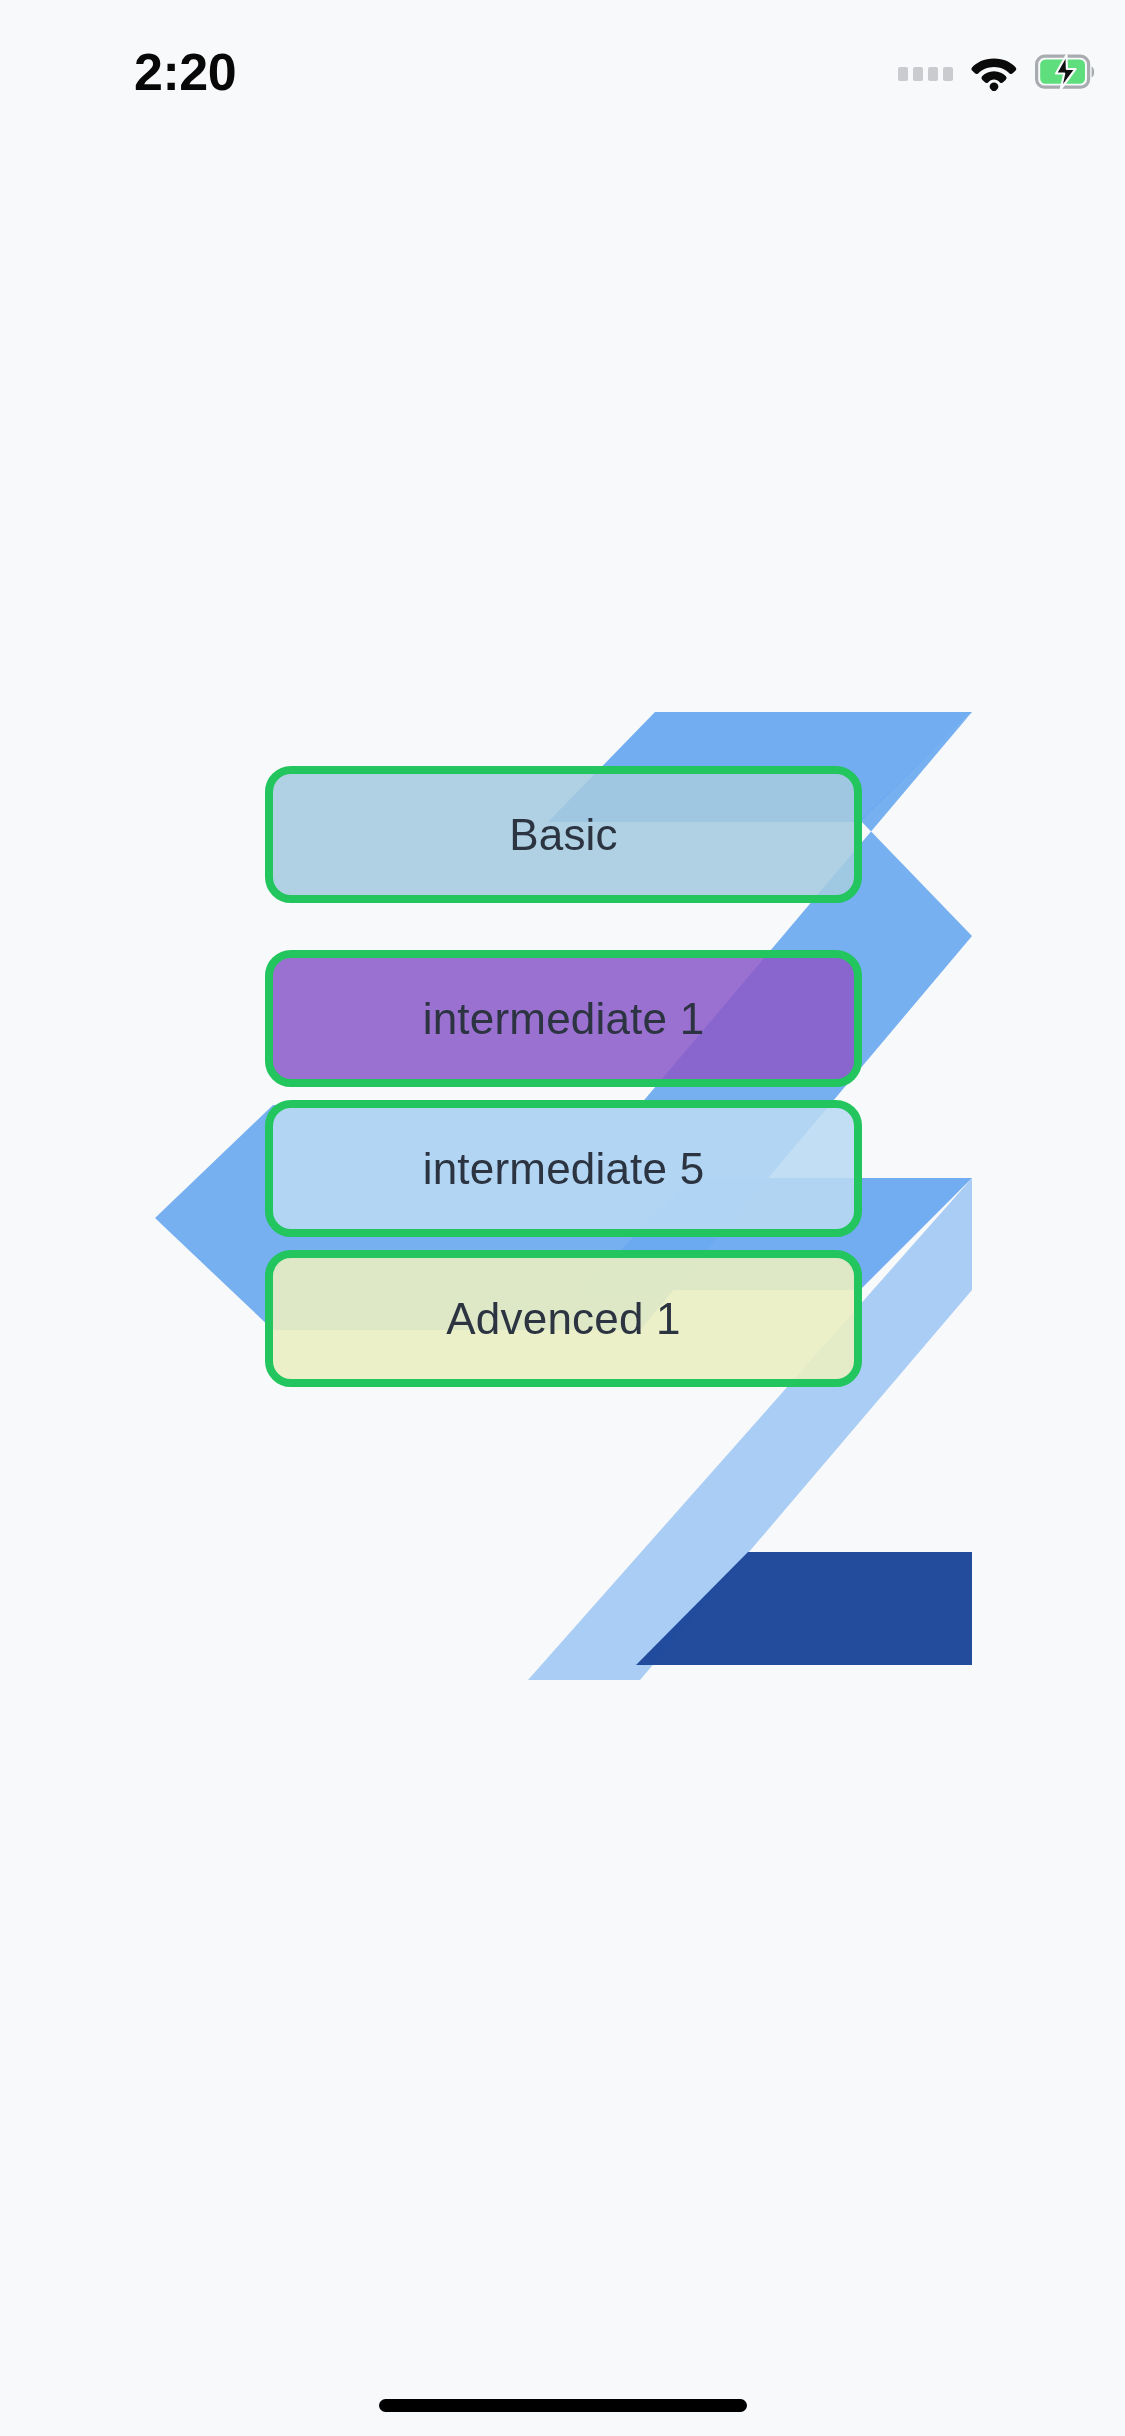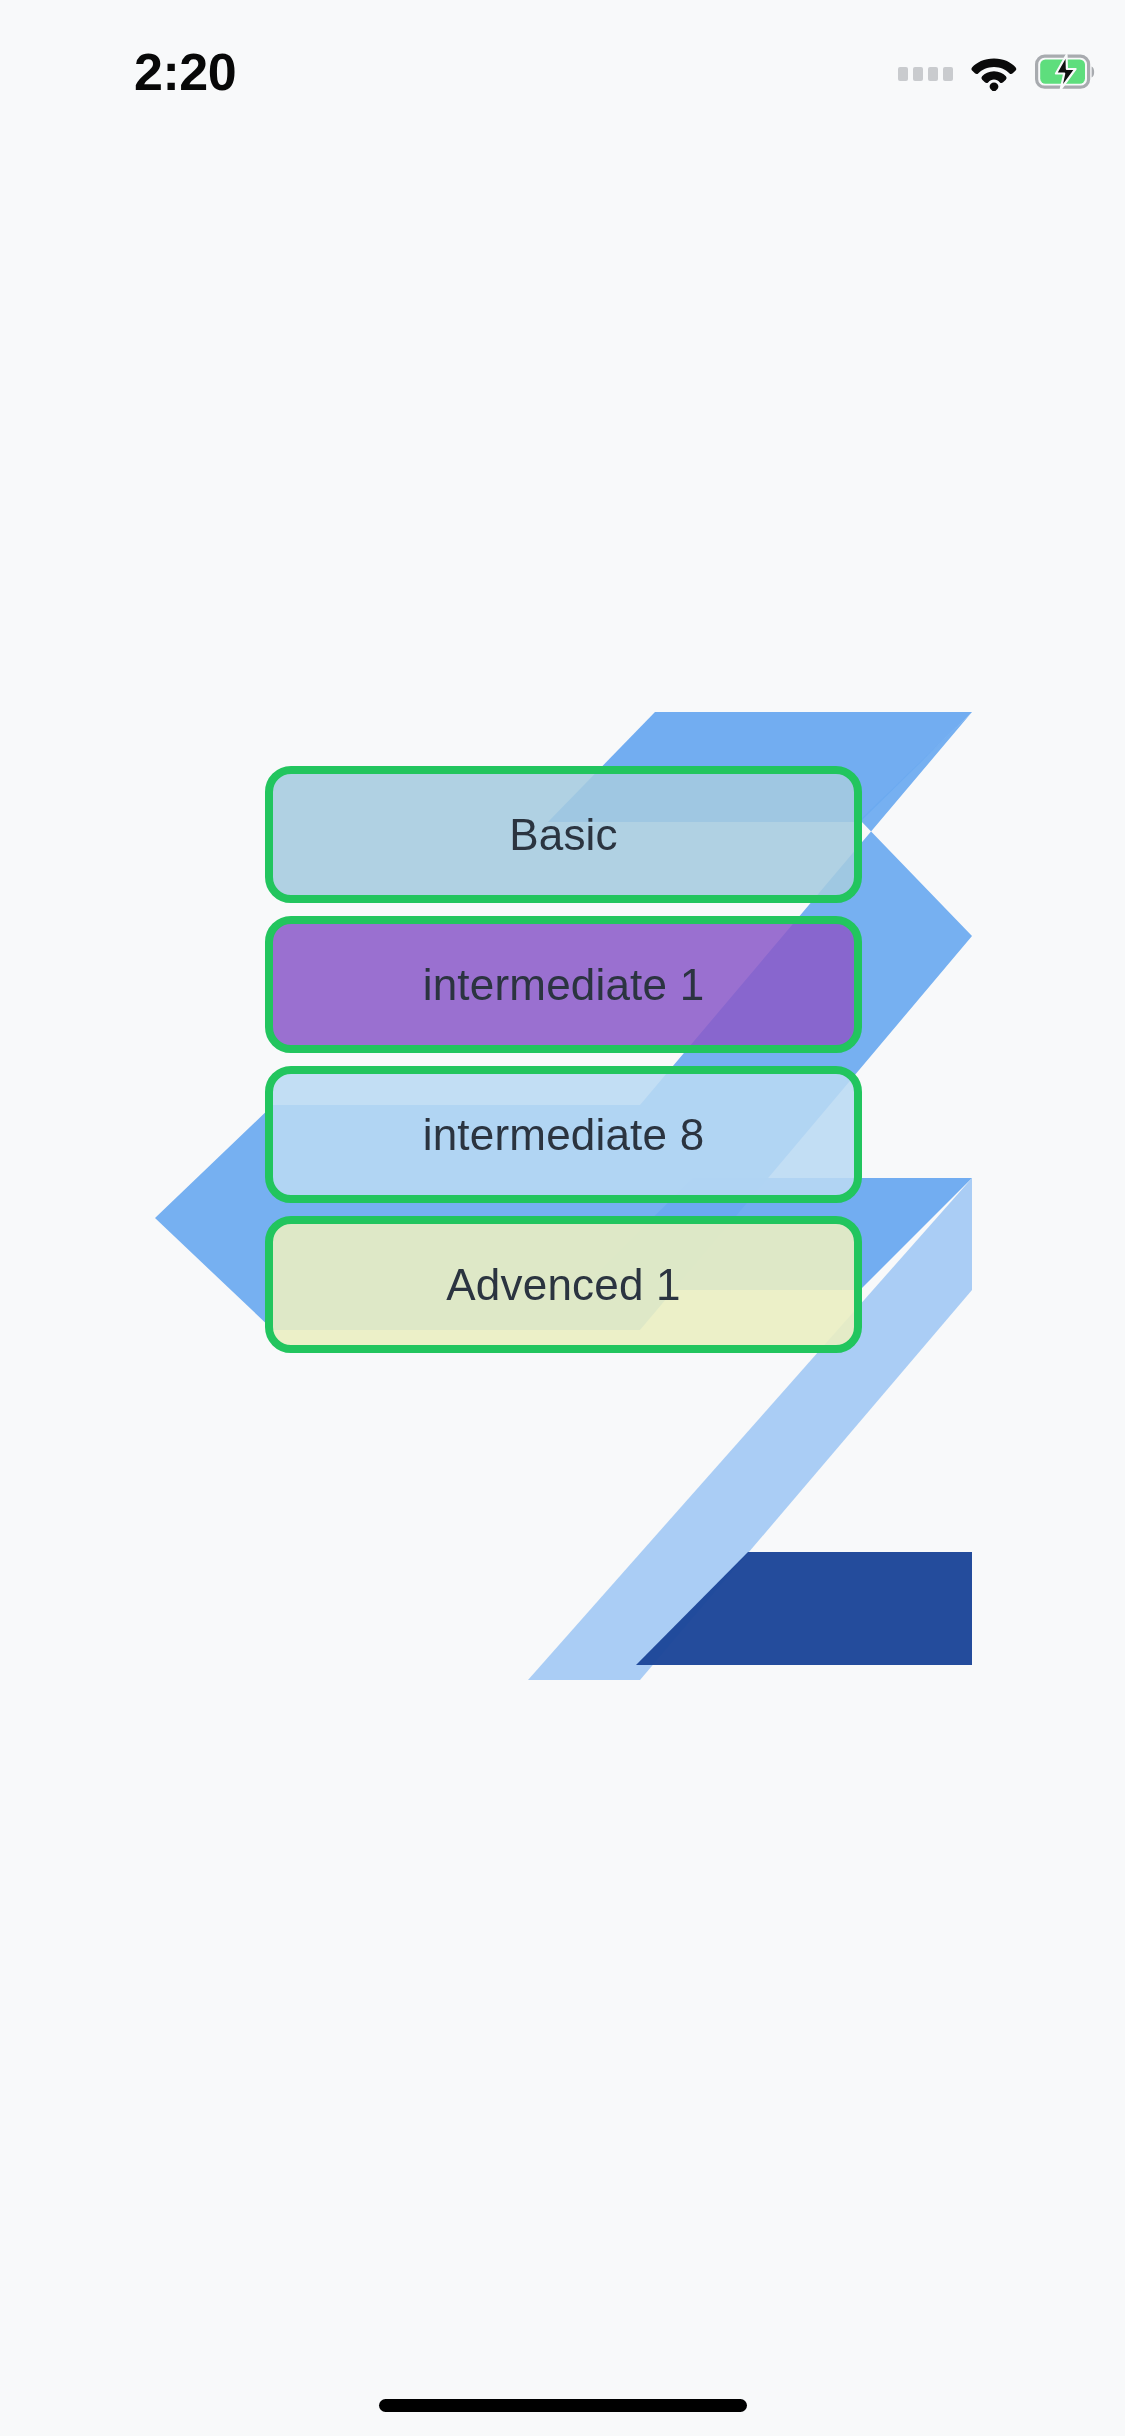--- a/index.html
+++ b/index.html
@@ -148,25 +148,25 @@
     <polygon points="972,1178 972,1290 640,1680 528,1680" fill="#6aa9f0" opacity="0.55"></polygon>
 
     <polygon points="748,1552 972,1552 972,1665 636,1665" fill="#1d4699" opacity="0.97"></polygon>
     <polygon points="860,1440 972,1552 748,1552 636,1665 636,1665 524,1552" fill="#1d4699" opacity="0.0"></polygon>
   </svg>
 
   <div class="stack">
     <div class="level-btn" style="background:rgba(165,203,223,0.88);">
       <span>Basic</span>
     </div>
-    <div class="level-btn" style="background:rgba(138,90,200,0.86);">
+    <div class="level-btn" style="background:rgba(138,90,200,0.86);margin-top:34px;">
       <span>intermediate 1</span>
     </div>
     <div class="level-btn" style="background:rgba(185,217,242,0.88);">
-      <span>intermediate 8</span>
+      <span>intermediate 5</span>
     </div>
     <div class="level-btn" style="background:rgba(234,238,194,0.90);">
       <span>Advenced 1</span>
     </div>
   </div>
 
   <div style="position:absolute; left:50%; transform:translateX(-50%); bottom:24px; width:368px; height:13px; background:#000000; border-radius:8px; z-index:60;"></div>
 
 </div>
 

